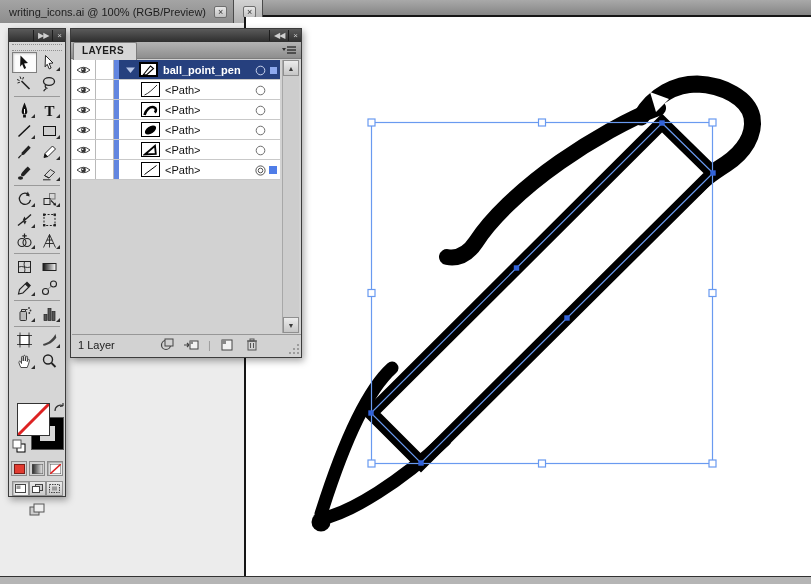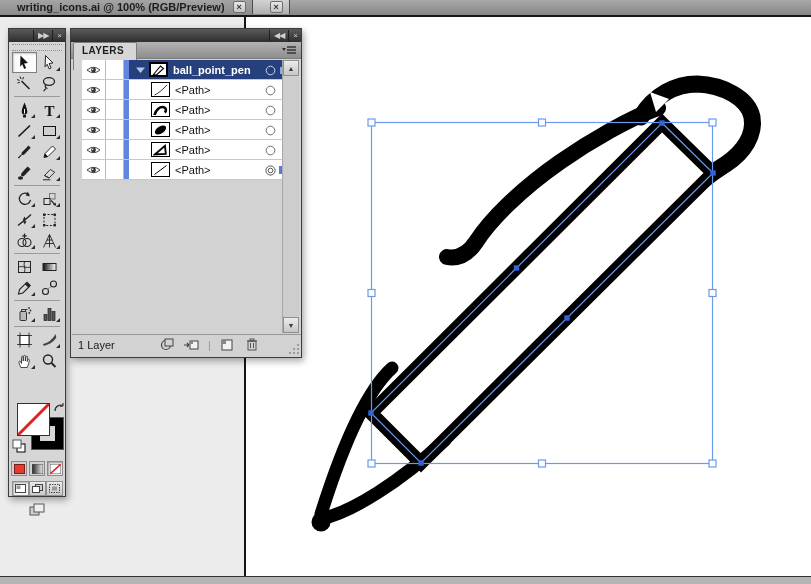--- a/index.html
+++ b/index.html
@@ -3,22 +3,22 @@
 <meta charset="utf-8">
 <style>
   html,body{margin:0;padding:0;background:#6f6f6f;}
   *{box-sizing:border-box;}
   #app{position:relative;width:811px;height:584px;overflow:hidden;
        font-family:"Liberation Sans",sans-serif;background:#ececec;}
 
   
   #tabbar{position:absolute;left:0;top:0;width:811px;height:17px;
     background:linear-gradient(#a9a9a9,#858585);border-bottom:2px solid #161616;display:flex;}
-  .doctab{height:14px;display:flex;align-items:center;padding:0 6px 0 17px;
-    border-right:1px solid #4a4a4a;font-size:11px;font-weight:bold;color:#1d1d1d;
+  .doctab{height:23px;display:flex;align-items:center;padding:0 6px 0 9px;
+    border-right:1px solid #4a4a4a;font-size:11px;font-weight:normal;color:#1d1d1d;
     background:linear-gradient(#a4a4a4,#8d8d8d);white-space:nowrap;}
   .doctab.active{background:linear-gradient(#d2d2d2,#b0b0b0);}
   .doctab .tablabel{margin-right:8px;}
   .tabclose{width:13px;height:12px;font-size:9px;line-height:10px;text-align:center;
     background:linear-gradient(#e8e8e8,#c2c2c2);border:1px solid #6e6e6e;color:#333;
     border-radius:2px;cursor:default;}
 
   
   #canvas-wrap{position:absolute;left:246px;top:17px;width:565px;height:559px;background:#fff;}
   #canvas-edge{position:absolute;left:244px;top:17px;width:2px;height:559px;background:#151515;}
@@ -54,21 +54,21 @@
   .mbtn.pressed{background:#f5f5f5;box-shadow:inset 1px 1px 2px rgba(0,0,0,.3);}
   #screenmode{position:absolute;left:17px;top:472px;width:22px;height:17px;display:flex;align-items:center;justify-content:center;}
 
   
   #layers{left:70px;top:28px;width:232px;height:330px;background:#d2d2d2;}
   #lp-strip{height:17px;background:linear-gradient(#b3b3b3,#8e8e8e);position:relative;border-bottom:1px solid #7c7c7c;}
   #lp-tab{position:absolute;left:2px;top:0;height:28px;padding:0 12px 0 8px;background:#d6d6d6;
     border:1px solid #7c7c7c;border-bottom:none;border-radius:2px 2px 0 0;
     font-size:10px;font-weight:bold;color:#1c1c1c;line-height:16px;letter-spacing:.4px;}
   #lp-menu{position:absolute;right:4px;top:3px;}
-  #lp-rows{position:absolute;left:11px;top:31px;width:208px;}
+  #lp-rows{position:absolute;left:1px;top:31px;width:208px;}
   .lrow{height:20px;display:flex;align-items:stretch;background:#fff;border-bottom:1px solid #c9c9c9;font-size:11px;}
   .cell-eye{width:24px;border-right:1px solid #b9b9b9;display:flex;align-items:center;justify-content:center;background:#fff;}
   .cell-lock{width:18px;border-right:1px solid #b9b9b9;background:#fff;}
   .cell-bar{width:5px;background:#6286e0;}
   .lcontent{flex:1;display:flex;align-items:center;position:relative;padding-left:4px;color:#111;}
   .lrow.sel .lcontent{background:#26407e;color:#fff;font-weight:bold;}
   .lthumb{width:19px;height:15px;background:#fff;border:1px solid #000;margin-right:5px;display:flex;align-items:center;justify-content:center;}
   .lrow.sel .lthumb{border-width:2px;}
   .ltarget{position:absolute;right:14px;top:5px;}
   .lselsq{position:absolute;right:3px;top:6px;width:8px;height:8px;}

